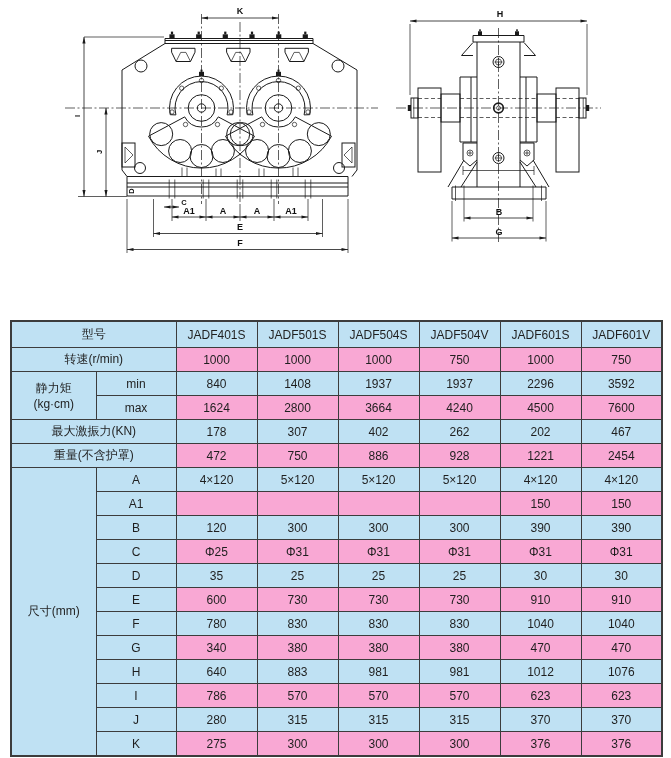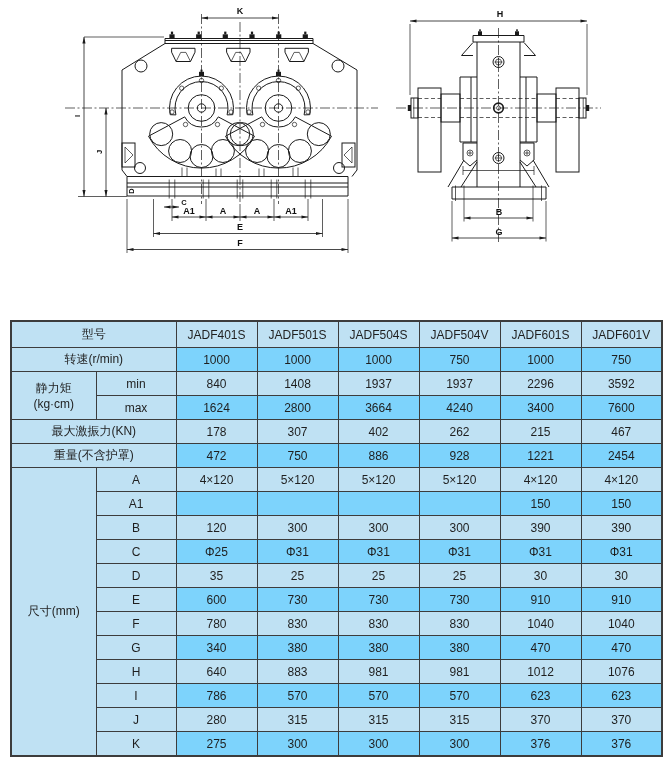--- a/index.html
+++ b/index.html
@@ -26,21 +26,21 @@
     border-collapse:collapse; table-layout:fixed; width:651px;
     font-size:12px;
   }
   .spec-table td {
     border:1px solid #3c3c3c; text-align:center; vertical-align:middle;
     padding:0; height:23px; background:#ffffff; overflow:hidden;
   }
   .spec-table tr.hdr td { height:25px; }
   .spec-table td.lb { background:#bfe1f3; }
   .spec-table tr.b td.v { background:#bfe1f3;margin-left:35px; }
-  .spec-table tr.w td.v { background:#7dd3fc; }
+  .spec-table tr.w td.v { background:#f9a8d4; }
   .spec-table { border:2px solid #3c3c3c; }
 </style>
 </head>
 <body>
 
 <div class="page">
 
   <div class="drawings">
     <svg width="671" height="312" viewBox="0 0 671 312">
       <defs>
@@ -281,30 +281,30 @@
         <td class="v">1937</td>
         <td class="v">2296</td>
         <td class="v">3592</td>
       </tr>
       <tr class="w">
         <td class="lb">max</td>
         <td class="v">1624</td>
         <td class="v">2800</td>
         <td class="v">3664</td>
         <td class="v">4240</td>
-        <td class="v">3400</td>
+        <td class="v">4500</td>
         <td class="v">7600</td>
       </tr>
       <tr class="b">
         <td class="lb" colspan="2">最大激振力(KN)</td>
         <td class="v">178</td>
         <td class="v">307</td>
         <td class="v">402</td>
         <td class="v">262</td>
-        <td class="v">215</td>
+        <td class="v">202</td>
         <td class="v">467</td>
       </tr>
       <tr class="w">
         <td class="lb" colspan="2">重量(不含护罩)</td>
         <td class="v">472</td>
         <td class="v">750</td>
         <td class="v">886</td>
         <td class="v">928</td>
         <td class="v">1221</td>
         <td class="v">2454</td>

